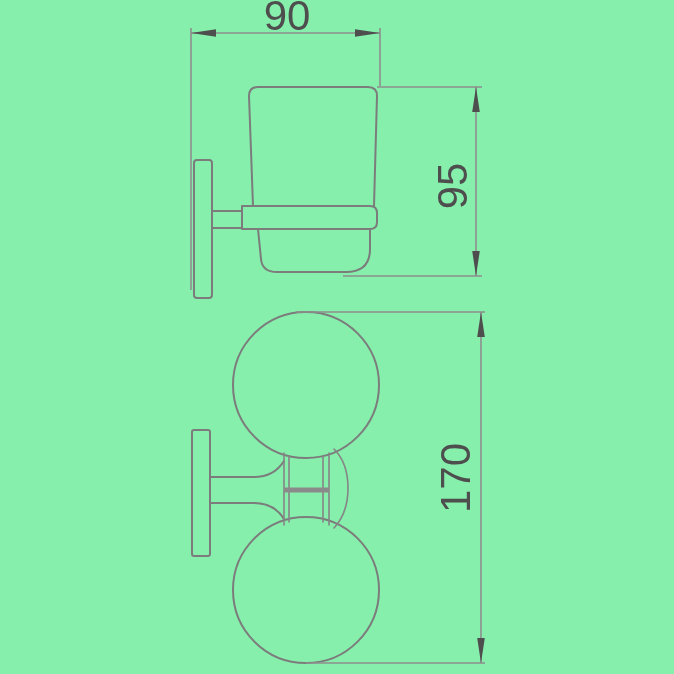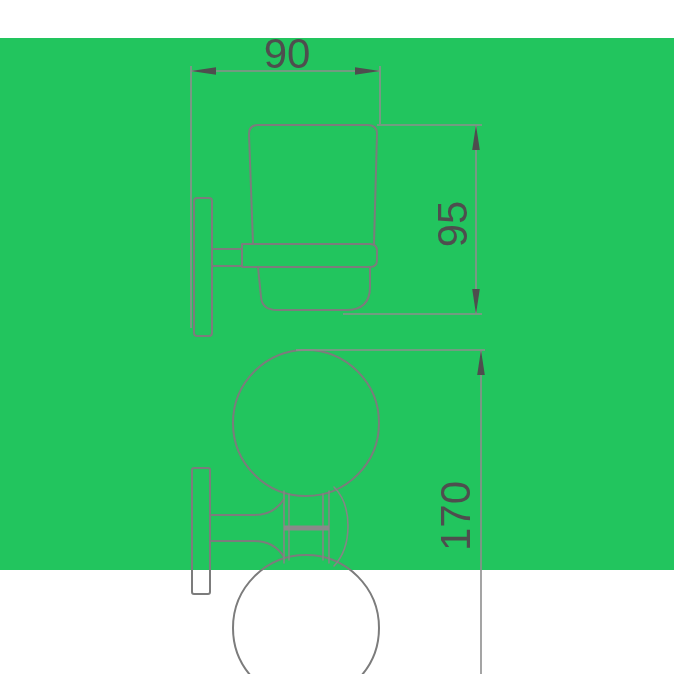--- a/index.html
+++ b/index.html
@@ -6,23 +6,22 @@
     margin: 0;
     padding: 0;
     background: #ffffff;
     width: 674px;
     height: 674px;
     overflow: hidden;
   }
   .drawing-stage {
     position: relative;
     width: 674px;
-    height: 532px;
-    background: #22c55e;
-    margin-top: 38px;
+    height: 674px;
+    background: #86efac;
   }
   svg { display: block; }
   .outline {
     fill: none;
     stroke: #7c7c7c;
     stroke-width: 2;
     stroke-linecap: round;
     stroke-linejoin: round;
   }
   .outline-thin {

